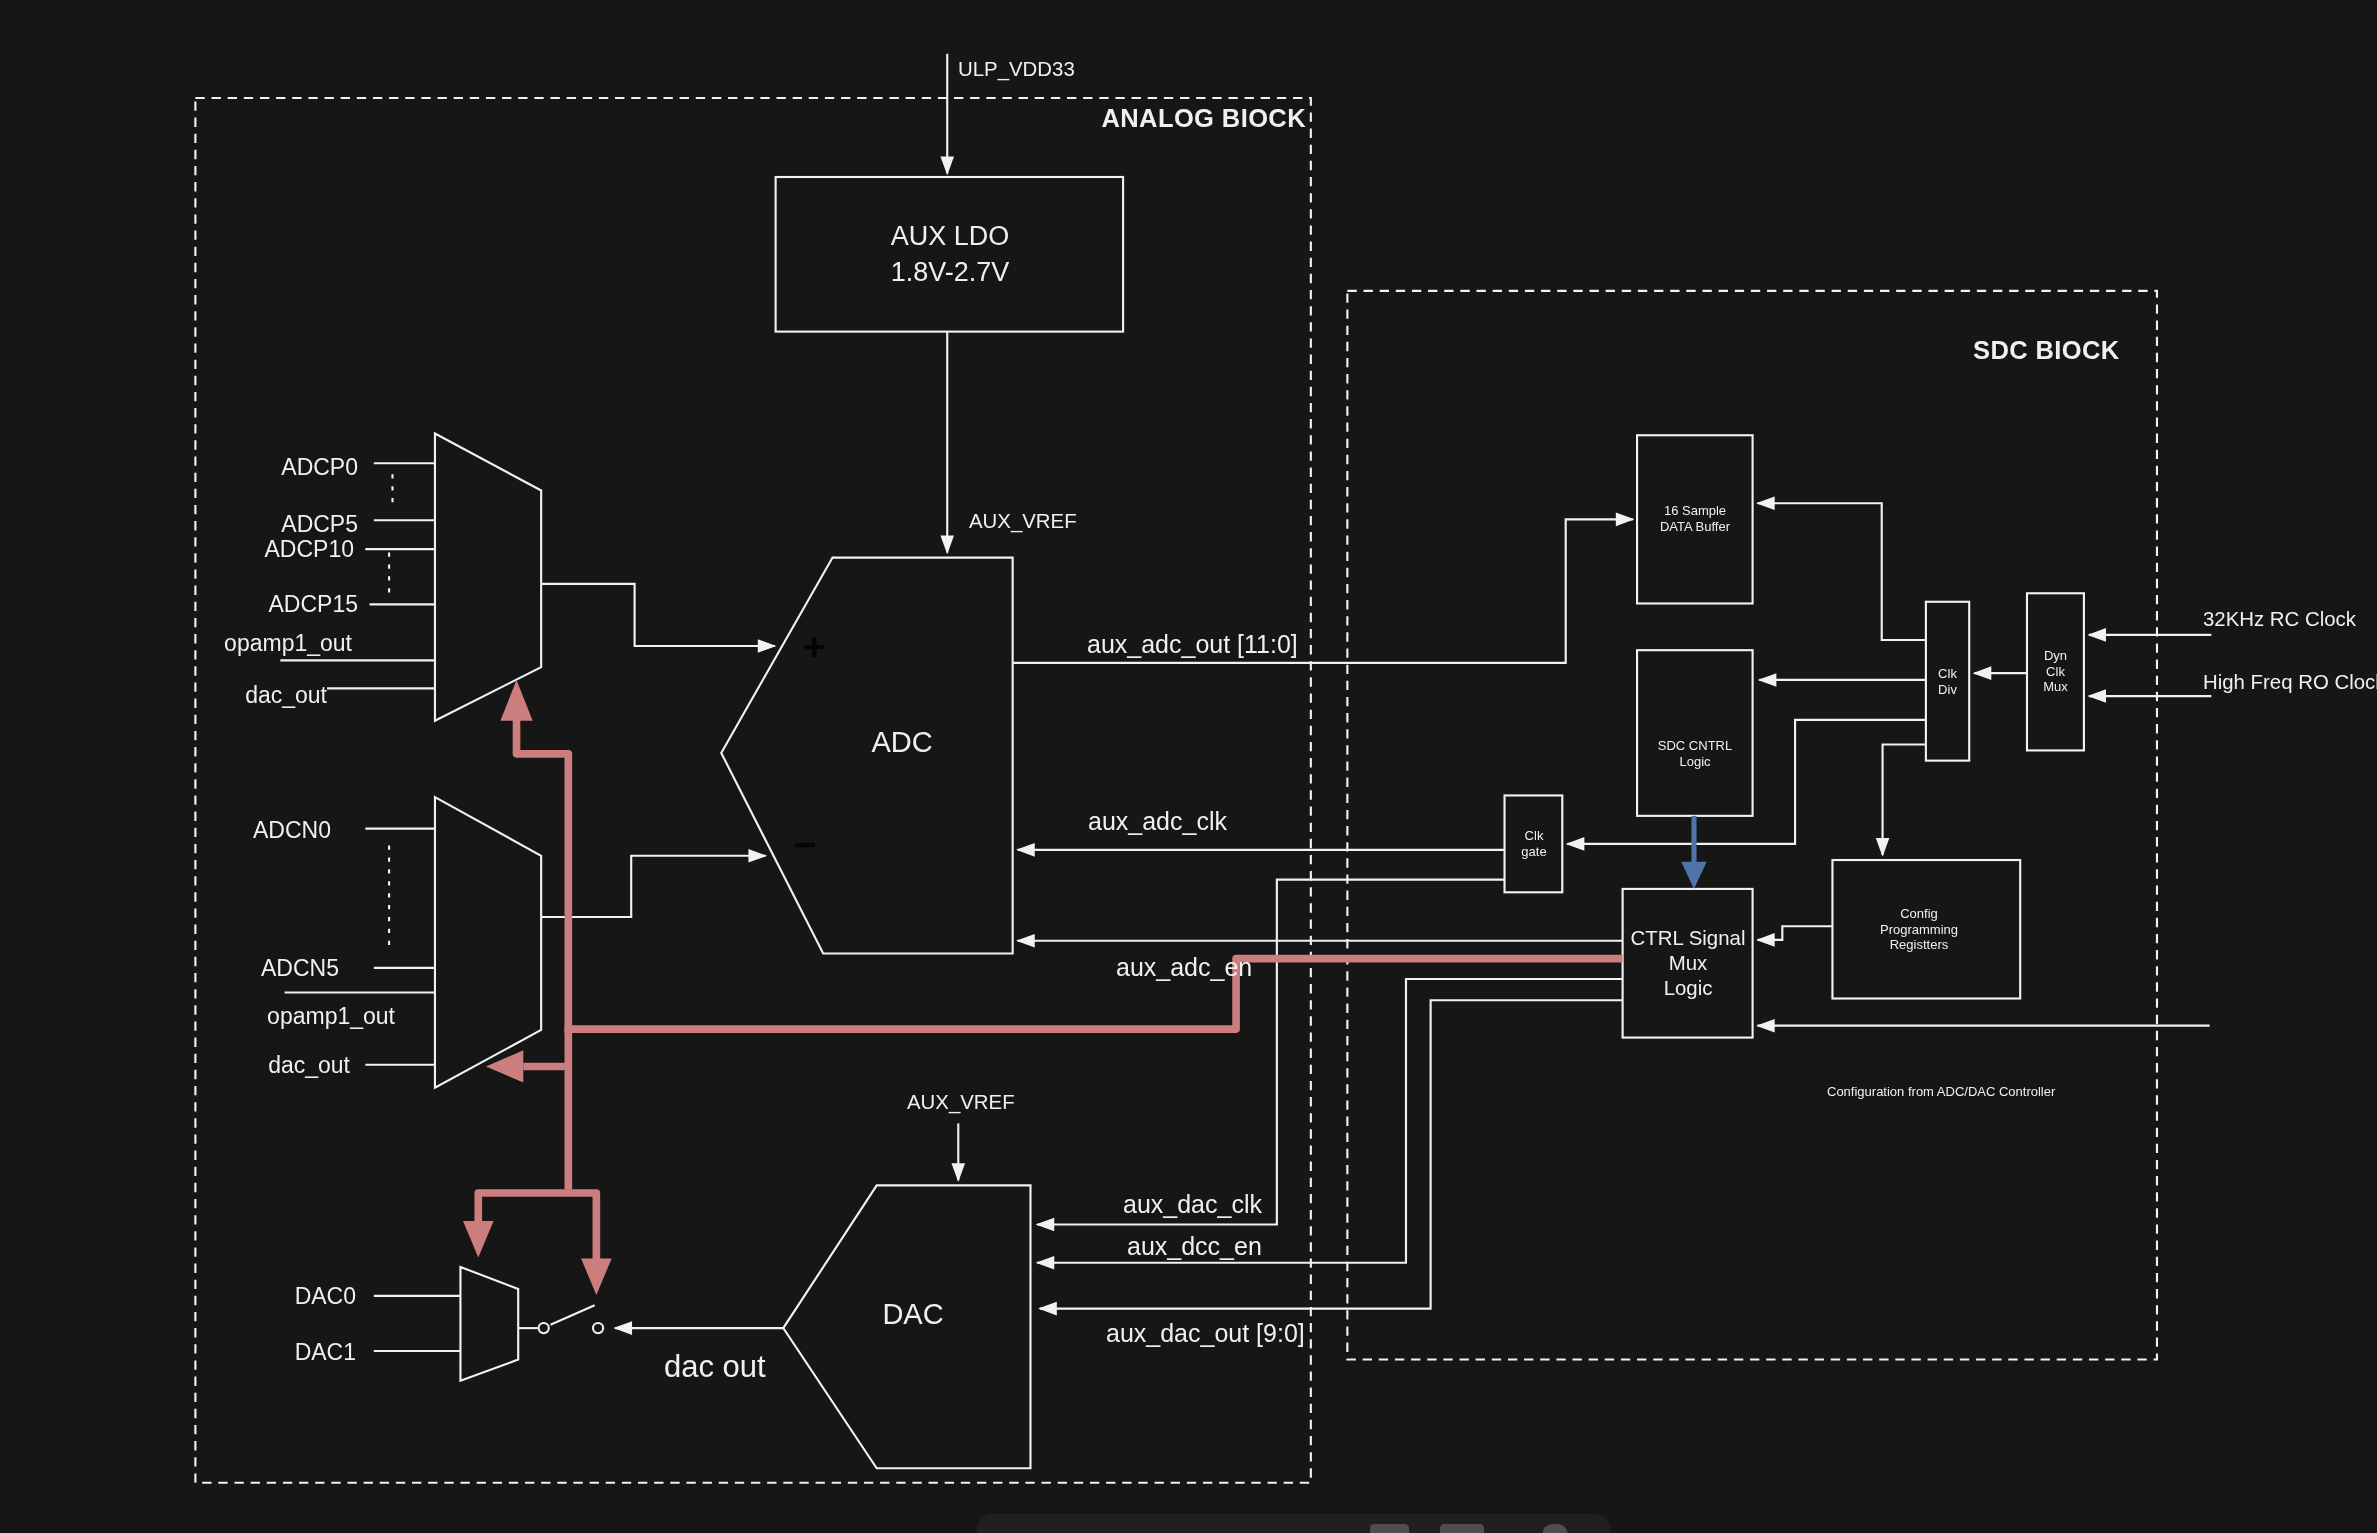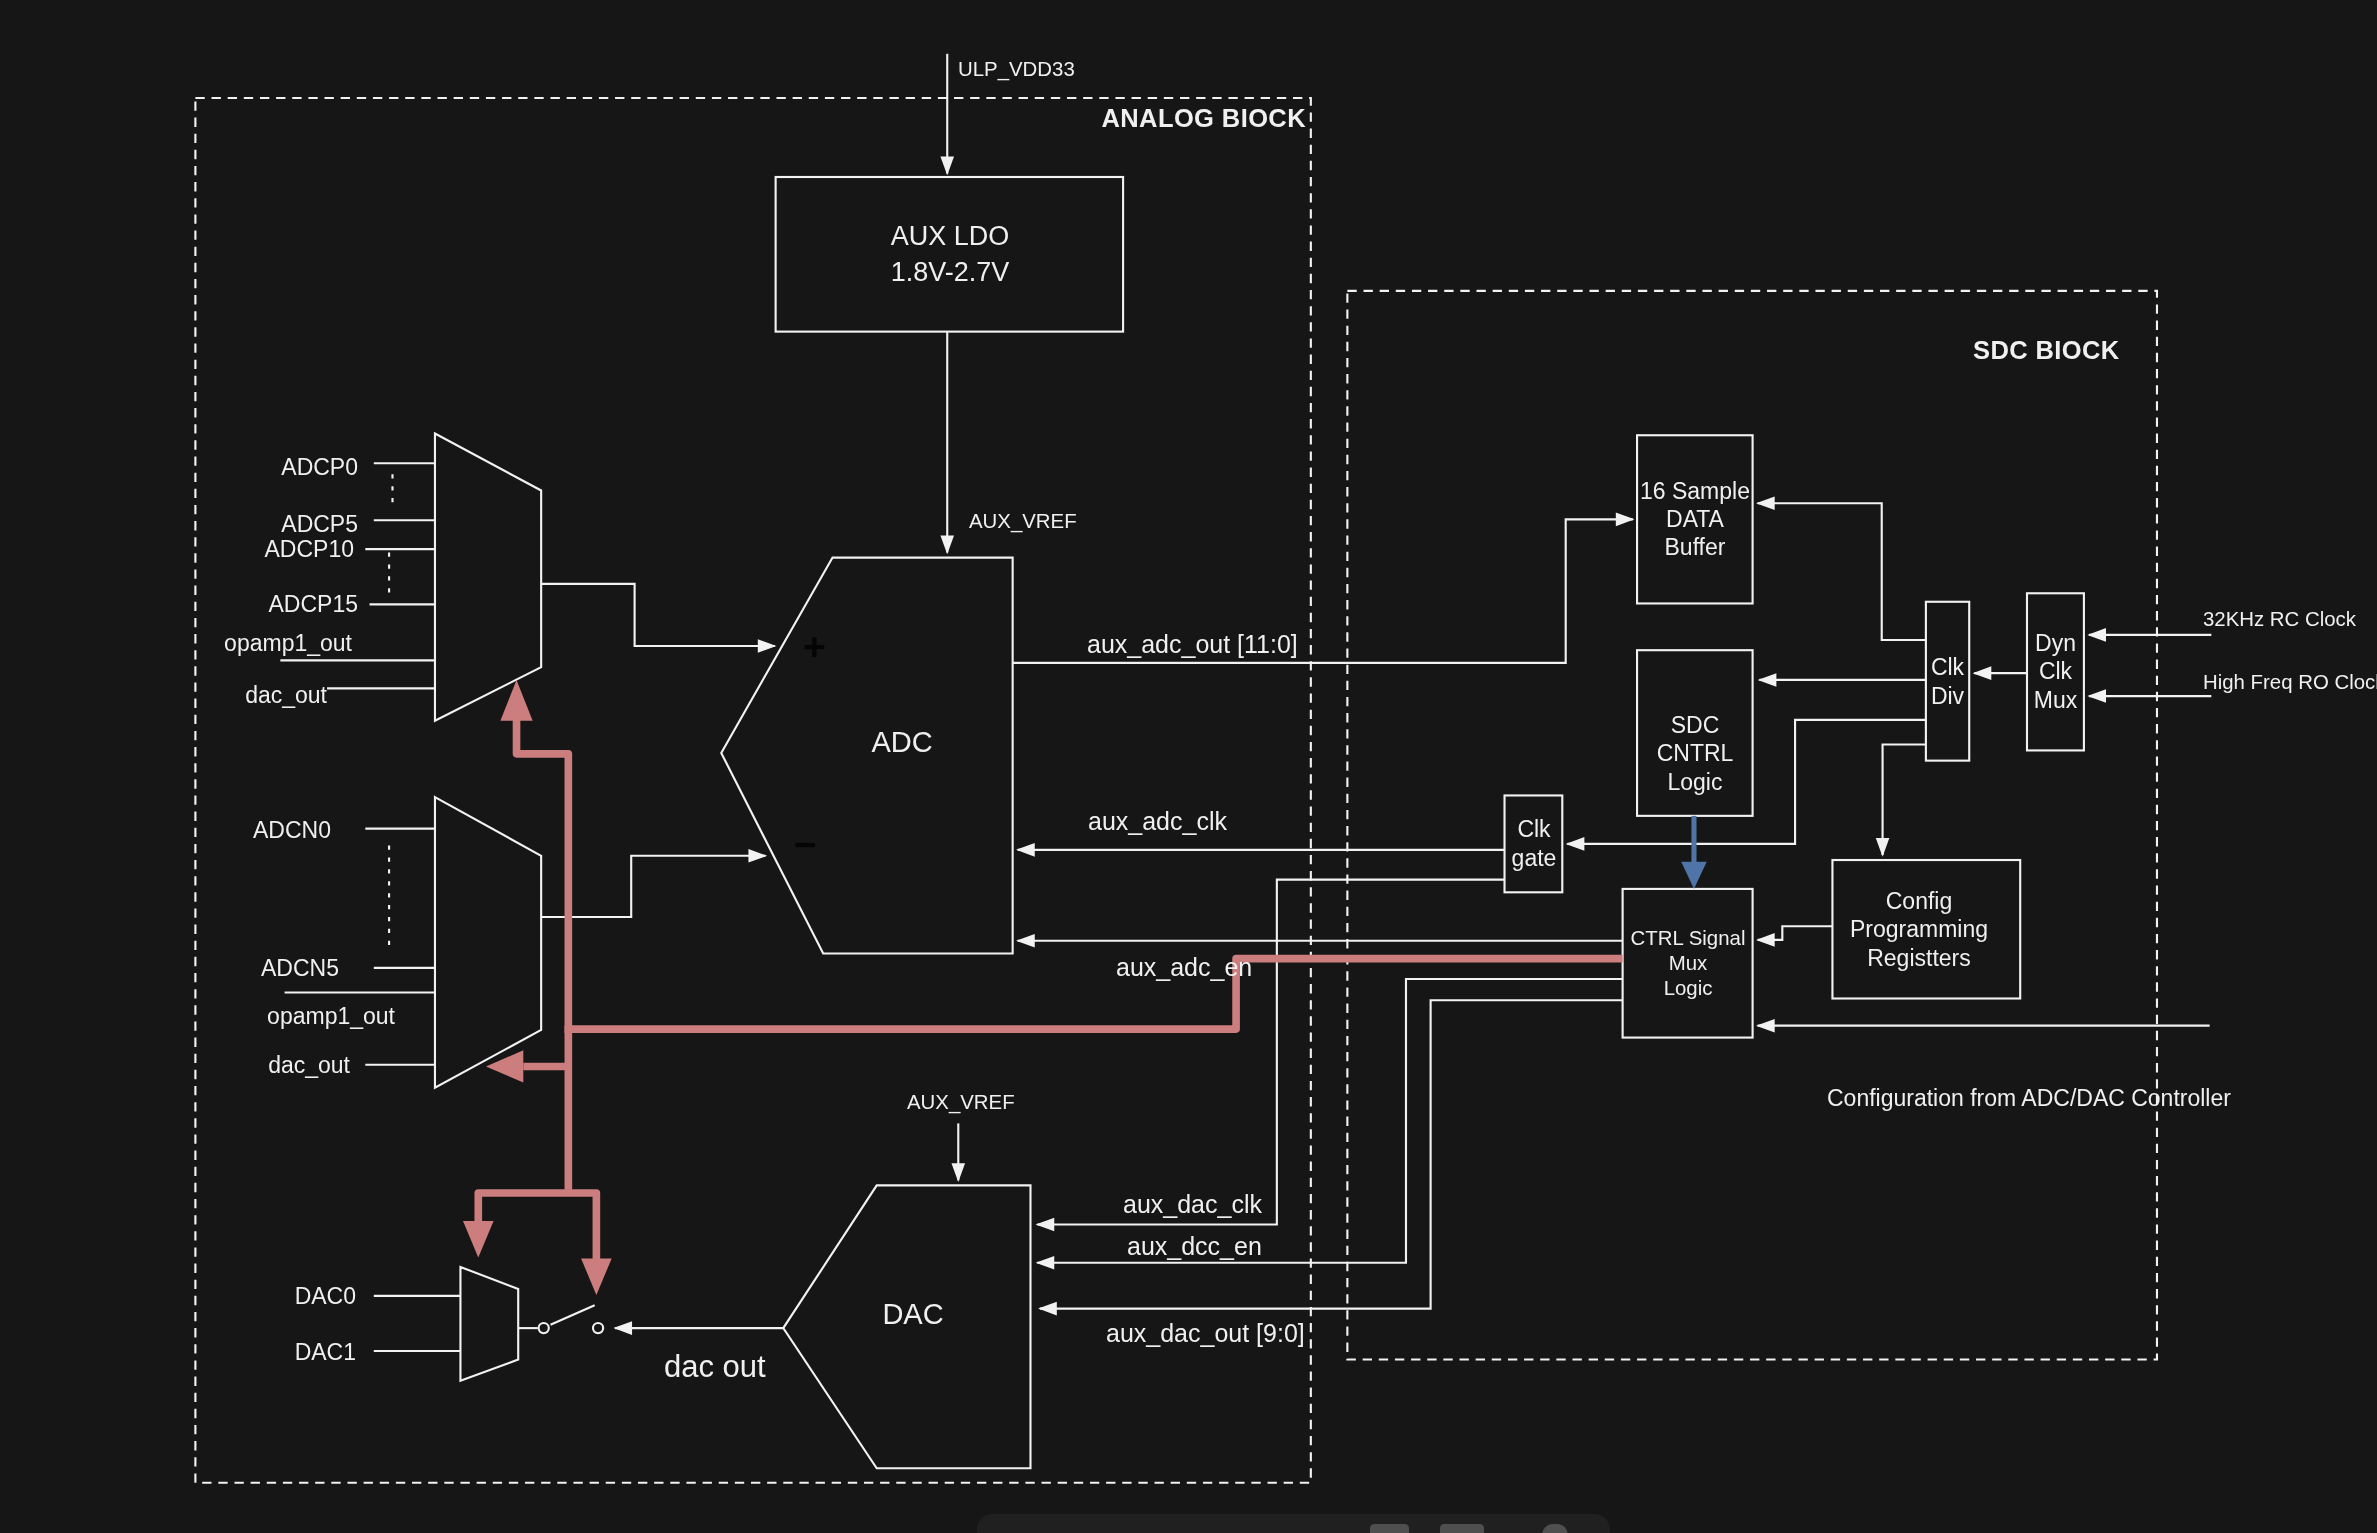--- a/index.html
+++ b/index.html
@@ -15,21 +15,21 @@
   #stage{
     position:relative;width:2377px;height:1534px;overflow:hidden;
     background:var(--background);
     font-family:"Liberation Sans", sans-serif;
     color:var(--text);
   }
   #wires{position:absolute;left:0;top:0;}
   .lbl{position:absolute;white-space:nowrap;line-height:1.15;}
   .pre{white-space:pre-line;text-align:center;line-height:1.22;}
   .boxtext{position:absolute;display:flex;align-items:center;justify-content:center;text-align:center;}
-  .fs22{font-size:23px;} .fs24{font-size:20.4px;}
+  .fs22{font-size:13px;} .fs24{font-size:20.4px;}
   .fs27{font-size:23px;} .fs28{font-size:25px;margin-left:16px;}
   .title{font-size:25.5px;font-weight:bold;letter-spacing:0.4px;}
   .big{font-size:29px;font-weight:normal;}
   .ldotext{font-size:27px;line-height:1.3;}
   .dacbig{font-size:31px;}
   .sign{position:absolute;color:#050505;font-weight:bold;font-size:39px;}
   .stroke{stroke:var(--line);stroke-width:2.5;fill:none;}
   .boxr{stroke:var(--line);stroke-width:2.5;fill:none;}
   .dashedbox{stroke:var(--line);stroke-width:2.5;fill:none;stroke-dasharray:11 8;}
   .stub{stroke:var(--line);stroke-width:2.5;fill:none;stroke-dasharray:5 9;}

